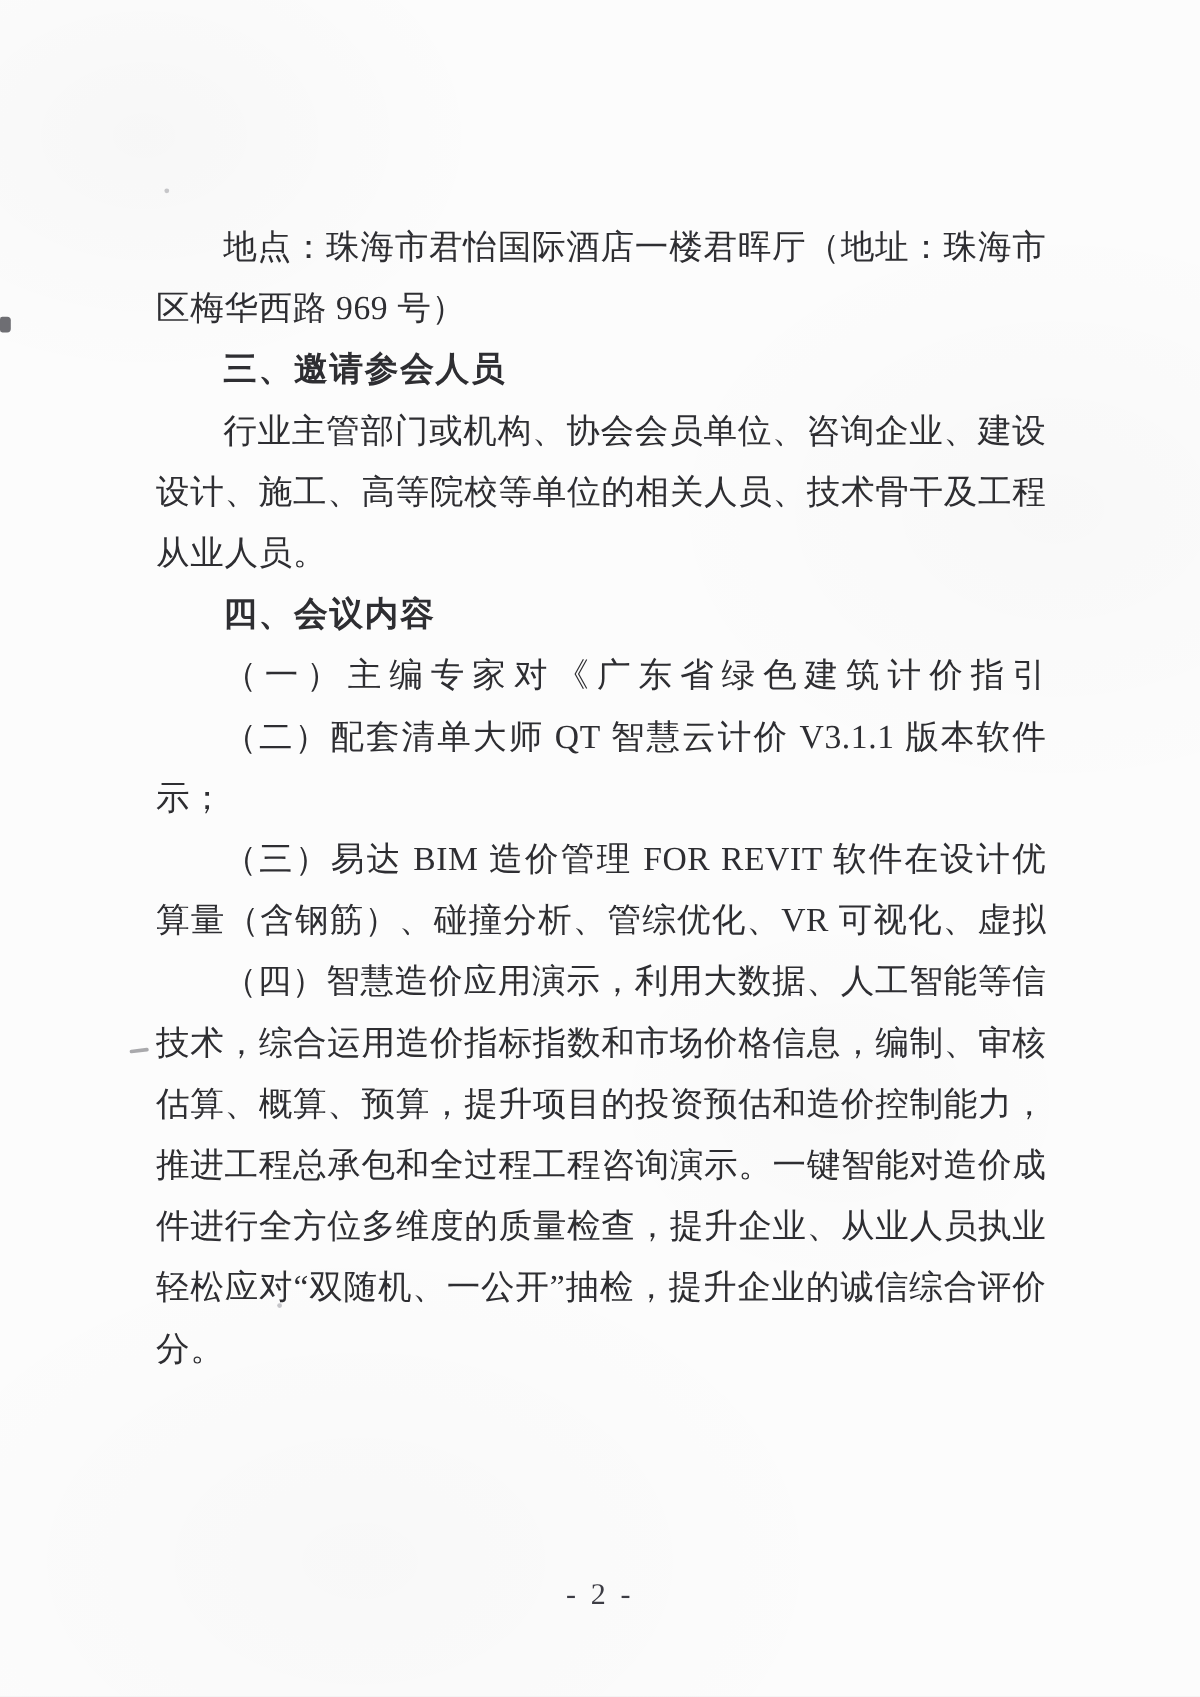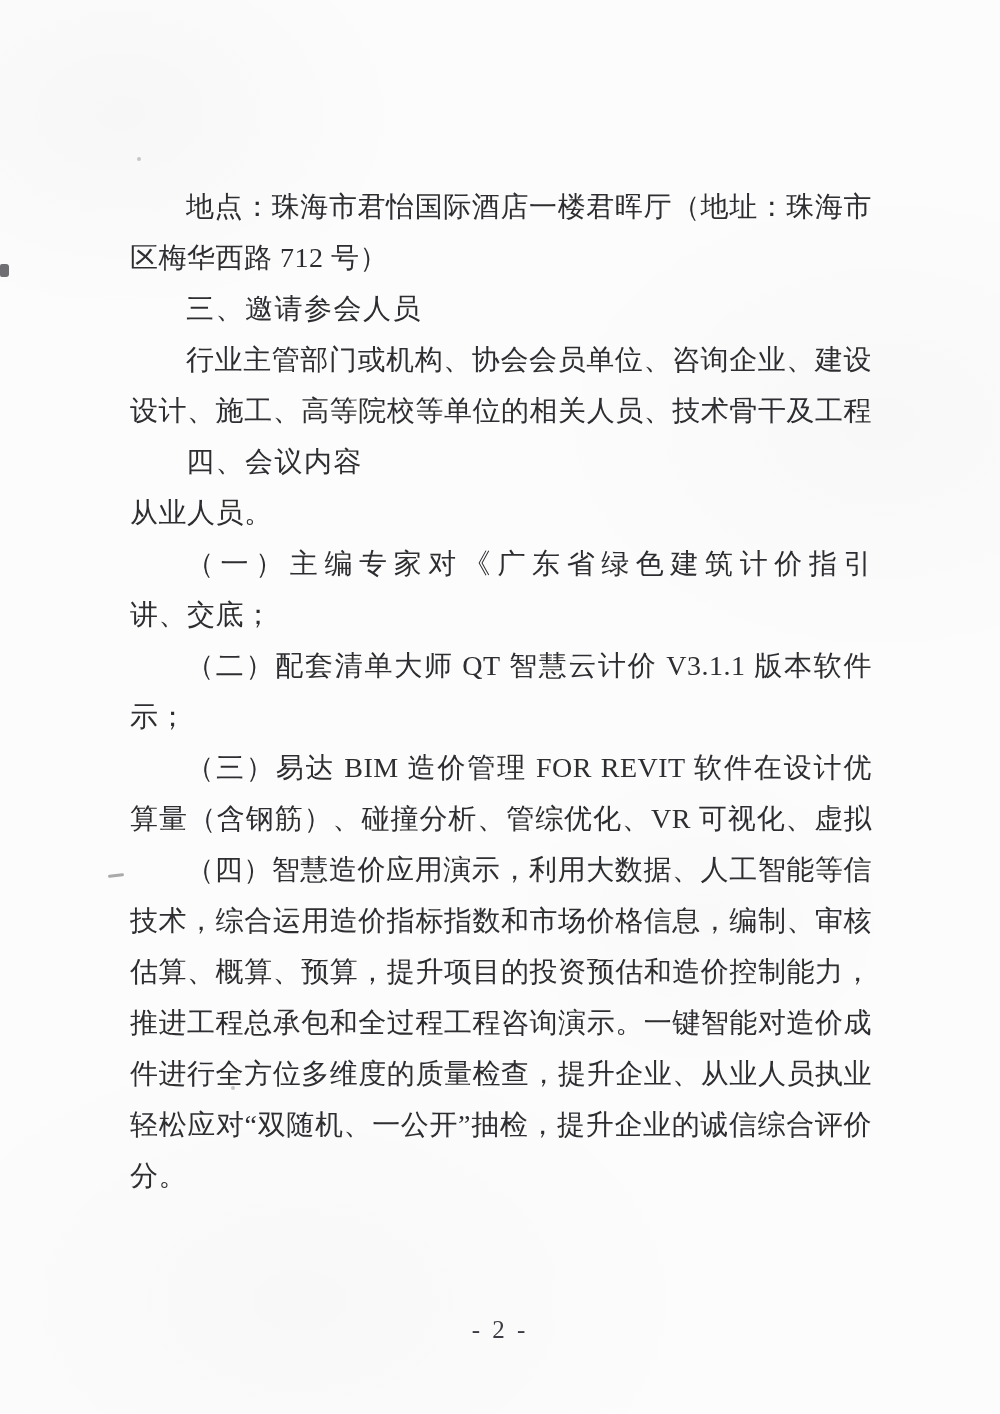--- a/index.html
+++ b/index.html
@@ -30,21 +30,21 @@
   .line {
     font-size: 28px;
     line-height: 51px;
     height: 51px;
     overflow: hidden;
     white-space: nowrap;
     text-align: left;
     letter-spacing: 0.5px;
   }
   .line.indent { text-indent: 56px; }
-  .line.bold   { font-weight: 400; letter-spacing: 1.5px; }
+  .line.bold   { font-weight: 700; letter-spacing: 1.5px; }
   .line.fill {
     white-space: normal;
     text-align: justify;
     text-align-last: justify;
     text-justify: inter-character;
   }
 
   .pageno {
     position: absolute;
     top: 1316px;
@@ -91,28 +91,27 @@
     border-radius: 50%;
   }
 </style>
 </head>
 <body>
 
 <div class="page">
 
   <div class="doc-body" id="doc-body">
       <div class="line fill indent">地点：珠海市君怡国际酒店一楼君晖厅（地址：珠海市香洲</div>
-      <div class="line">区梅华西路 712 号）</div>
+      <div class="line">区梅华西路 969 号）</div>
       <div class="line bold indent">三、邀请参会人员</div>
       <div class="line fill indent">行业主管部门或机构、协会会员单位、咨询企业、建设单位、</div>
       <div class="line fill">设计、施工、高等院校等单位的相关人员、技术骨干及工程造价</div>
+      <div class="line">从业人员。</div>
       <div class="line bold indent">四、会议内容</div>
-      <div class="line">从业人员。</div>
       <div class="line fill indent">（一）主编专家对《广东省绿色建筑计价指引（2023）》宣</div>
-      <div class="line">讲、交底；</div>
       <div class="line fill indent">（二）配套清单大师 QT 智慧云计价 V3.1.1 版本软件应用演</div>
       <div class="line">示；</div>
       <div class="line fill indent">（三）易达 BIM 造价管理 FOR REVIT 软件在设计优化、快速</div>
       <div class="line fill">算量（含钢筋）、碰撞分析、管综优化、VR 可视化、虚拟建造</div>
       <div class="line fill indent">（四）智慧造价应用演示，利用大数据、人工智能等信息化</div>
       <div class="line fill">技术，综合运用造价指标指数和市场价格信息，编制、审核匡算、</div>
       <div class="line fill">估算、概算、预算，提升项目的投资预估和造价控制能力，加快</div>
       <div class="line fill">推进工程总承包和全过程工程咨询演示。一键智能对造价成果文</div>
       <div class="line fill">件进行全方位多维度的质量检查，提升企业、从业人员执业水平，</div>
       <div class="line fill">轻松应对“双随机、一公开”抽检，提升企业的诚信综合评价得</div>

